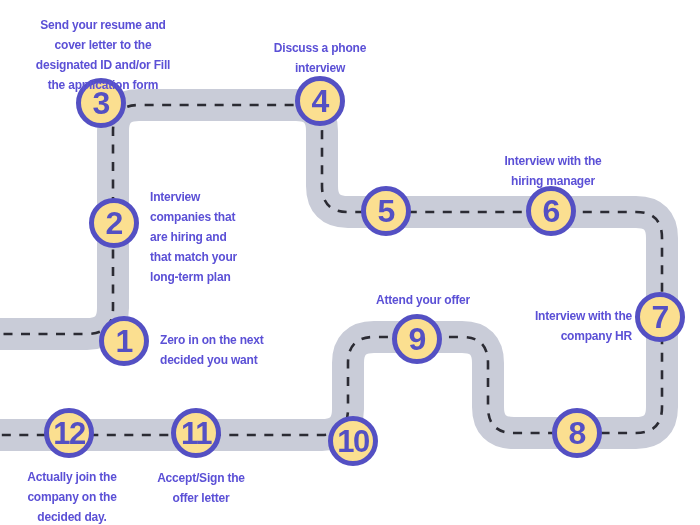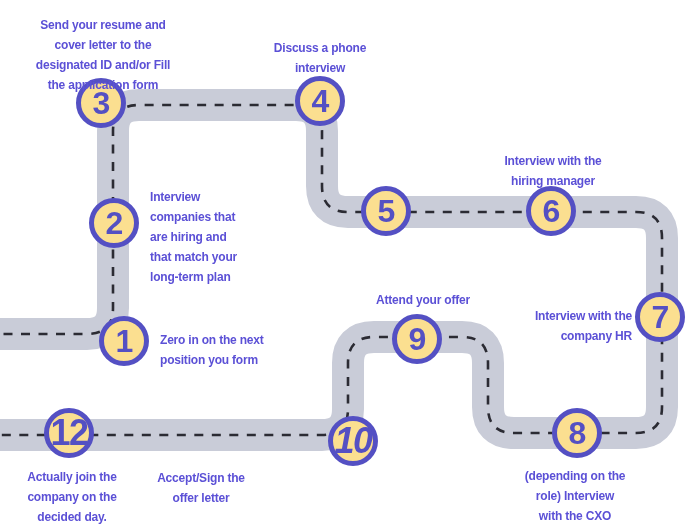--- a/index.html
+++ b/index.html
@@ -22,21 +22,21 @@
     border-radius:50%;
     display:flex;align-items:center;justify-content:center;
   }
   .marker span{
     color:#5450c3;
     font-weight:bold;
     font-size:32px;
     line-height:1;
     letter-spacing:-1px;
   }
-  .marker.m2d span{font-size:36px;letter-spacing:-1.5px;}
+  .marker.m2d span{font-size:31px;letter-spacing:-1.5px;}
 
   .label{
     position:absolute;
     color:#5b50d6;
     font-weight:bold;
     font-size:12px;
     line-height:20px;
     letter-spacing:-0.2px;
     white-space:pre-line;
   }
@@ -46,21 +46,21 @@
   
   .m1 {left:99px; top:316px;}
   .m2 {left:89px; top:198px;}
   .m3 {left:76px; top:78px;}
   .m4 {left:295px;top:76px;}
   .m5 {left:361px;top:186px;}
   .m6 {left:526px;top:186px;}
   .m7 {left:635px;top:292px;}
   .m8 {left:552px;top:408px;}
   .m9 {left:392px;top:314px;}
-  .m10{left:328px;top:416px;font-style:italic;}
+  .m10{left:328px;top:416px;}
   .m11{left:171px;top:408px;}
   .m12{left:44px; top:408px;}
 
   
   .l1 {left:160px;top:330px;}
   .l2 {left:150px;top:187px;}
   .l3 {left:103px;top:15px;}
   .l4 {left:320px;top:38px;}
   .l5 {left:391px;top:151px;}
   .l6 {left:553px;top:151px;}
@@ -112,44 +112,44 @@
     </div>
   <div class="marker m8">
       <span>8</span>
     </div>
   <div class="marker m9">
       <span>9</span>
     </div>
   <div class="marker m10 m2d">
       <span>10</span>
     </div>
+  <div class="marker m11 m2d">
+      <span>11</span>
+    </div>
   <div class="marker m12 m2d">
       <span>12</span>
     </div>
 
   <div class="label l1">Zero in on the next
-position you form</div>
+decided you want</div>
   <div class="label l2">Interview
 companies that
 are hiring and
 that match your
 long-term plan</div>
   <div class="label lc l3">Send your resume and
 cover letter to the
 designated ID and/or Fill
 the application form</div>
   <div class="label lc l4">Discuss a phone
 interview</div>
   <div class="label lc l6">Interview with the
 hiring manager</div>
   <div class="label lr l7">Interview with the
 company HR</div>
-  <div class="label lc l8">(depending on the
-role) Interview
-with the CXO</div>
   <div class="label lc l9">Attend your offer</div>
   <div class="label lc l12">Actually join the
 company on the
 decided day.</div>
   <div class="label lc l11">Accept/Sign the
 offer letter</div>
 
 </div>
 
 </body></html>

